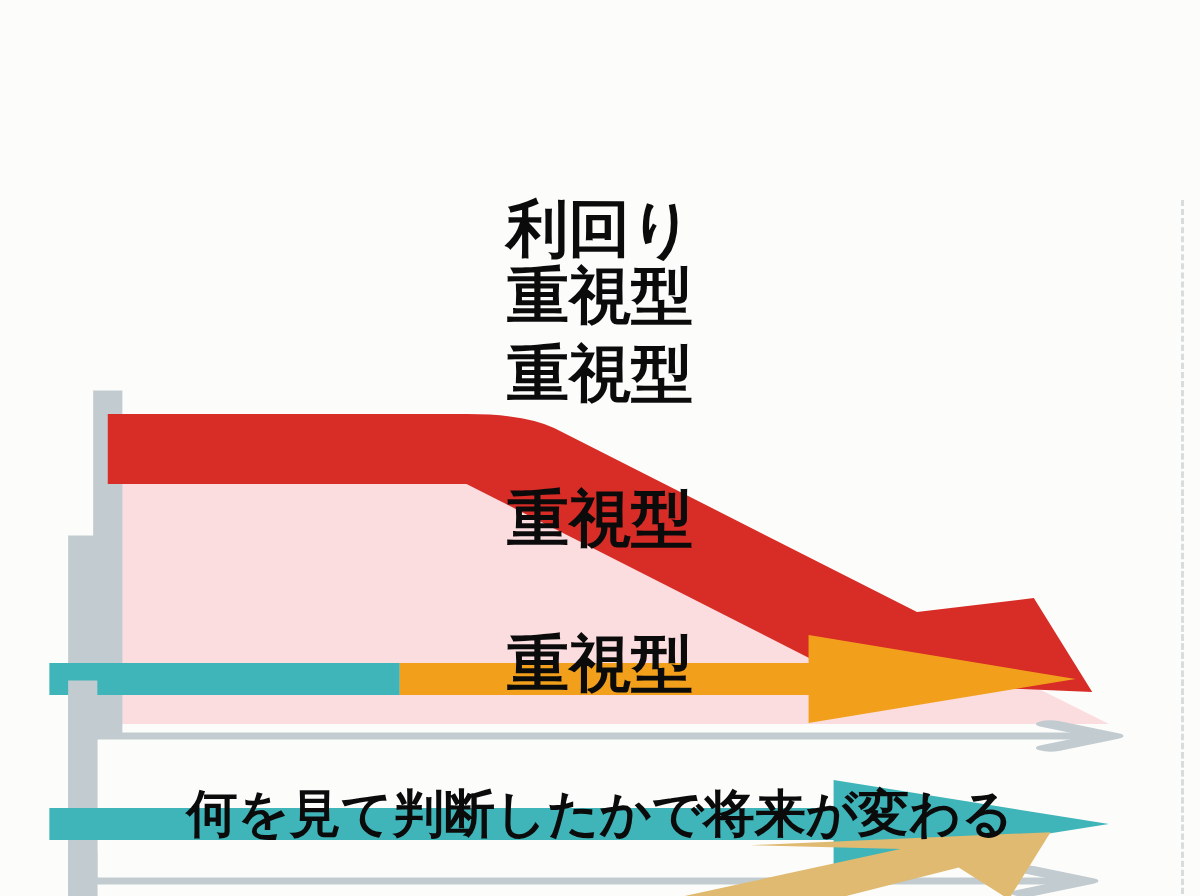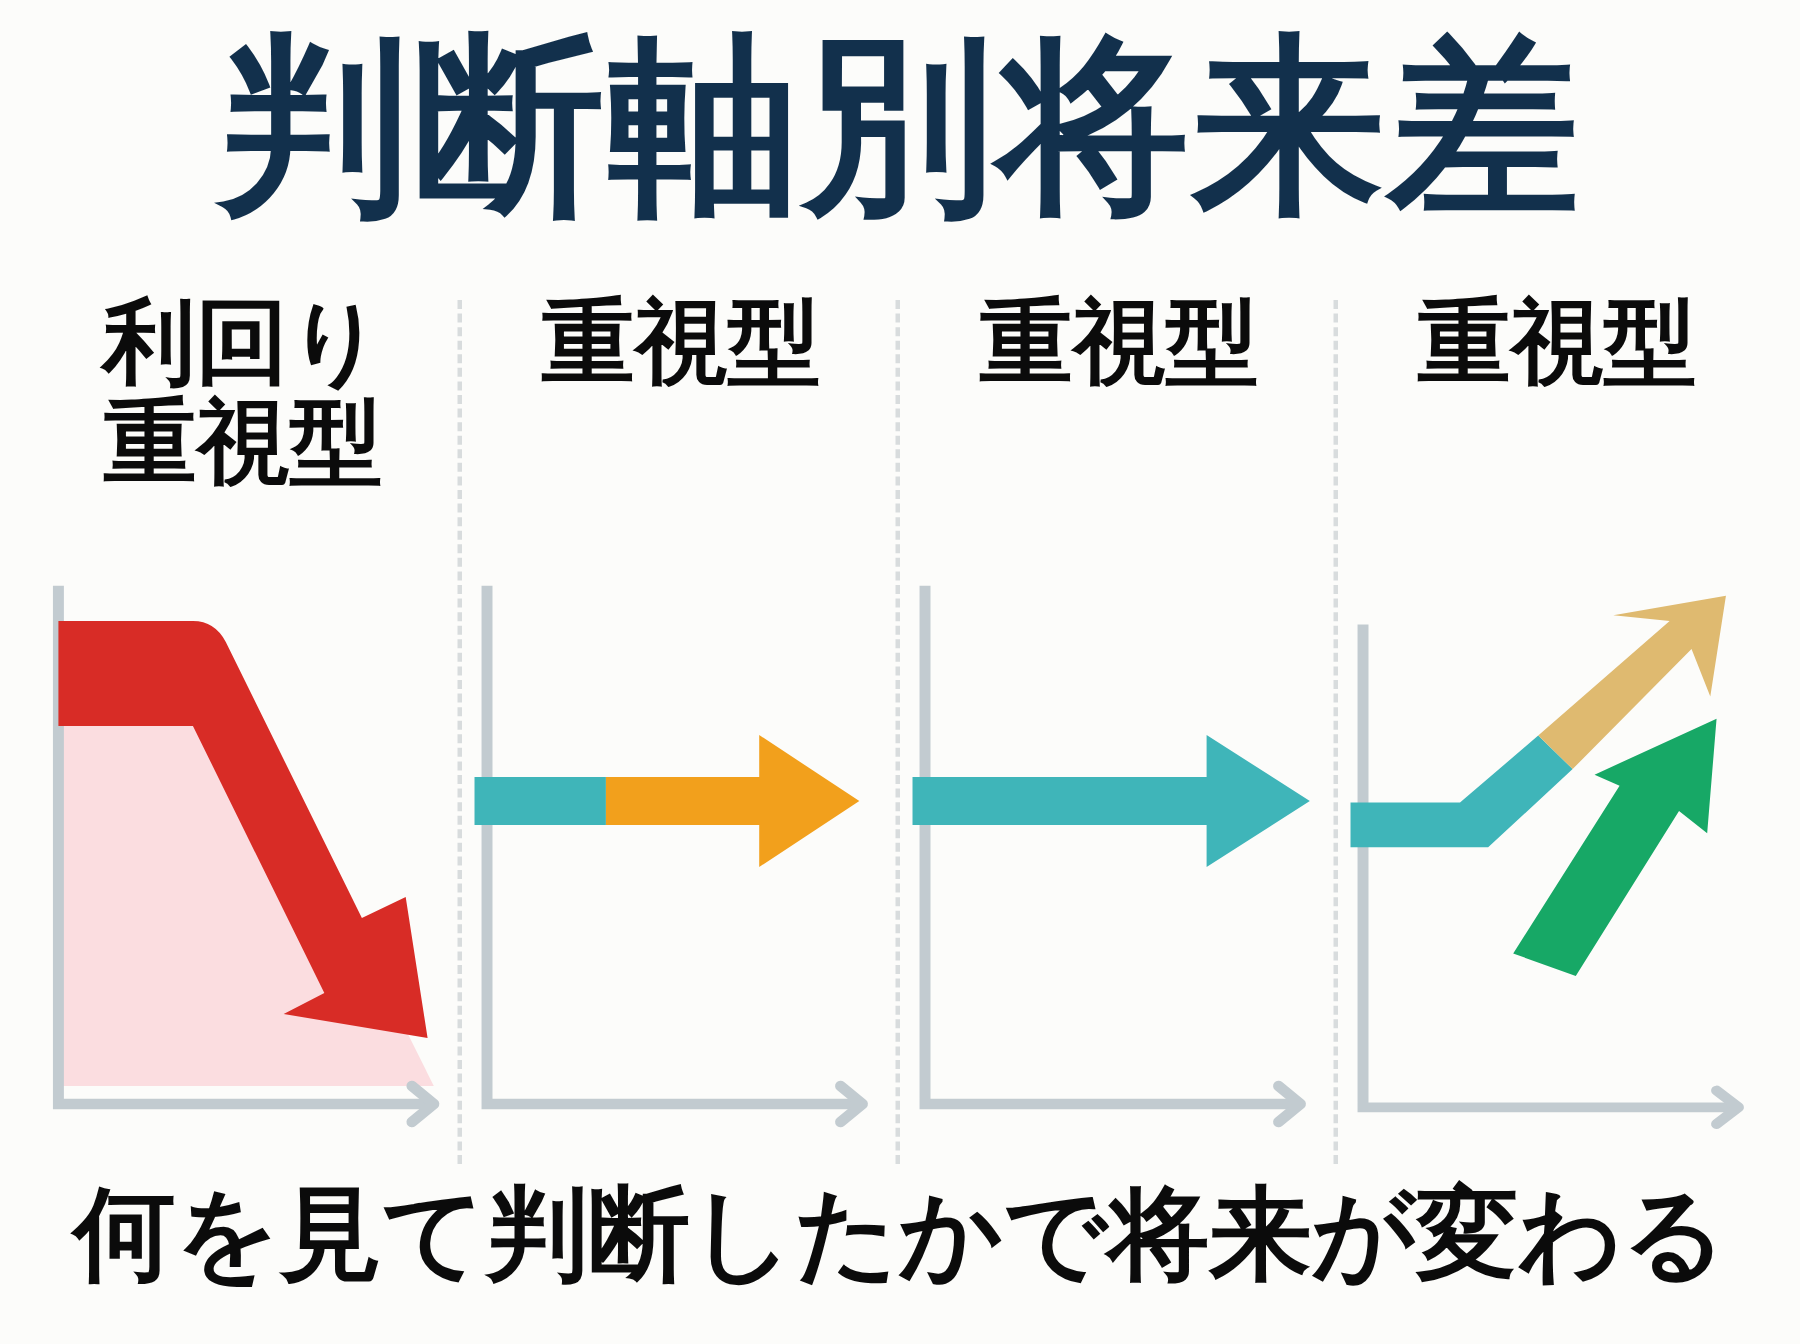--- a/index.html
+++ b/index.html
@@ -33,21 +33,21 @@
     white-space: nowrap;
   }
   
   .columns {
     position: absolute;
     left: 16px;
     top: 196px;
     width: 1168px;
     height: 580px;
     display: flex;
-    flex-direction: row;
+    flex-direction: column;
   }
   .column {
     position: relative;
     flex: 1 1 0;
     height: 100%;
   }
   .col-divider {
     position: absolute;
     top: 4px;
     right: 0;
@@ -82,33 +82,32 @@
     width: 100%;
     height: 100%;
   }
   
   .caption {
     position: absolute;
     left: 0;
     top: 786px;
     width: 1200px;
     text-align: center;
-    font-size: 68px;
+    font-size: 51px;
     line-height: 1.1;
     font-weight: 700;
     color: #0b0b0b;
     white-space: nowrap;
   }
 </style>
 </head>
 <body>
 
 <div class="canvas">
 
-  <div class="title">判断軸別将来差</div>
 
   <div class="columns">
 
     <div class="column">
       <div class="col-head">
         <span>利回り</span>
         <span class="line2">重視型</span>
       </div>
       <div class="plot">
         <svg viewBox="0 0 280 382" preserveAspectRatio="none">

